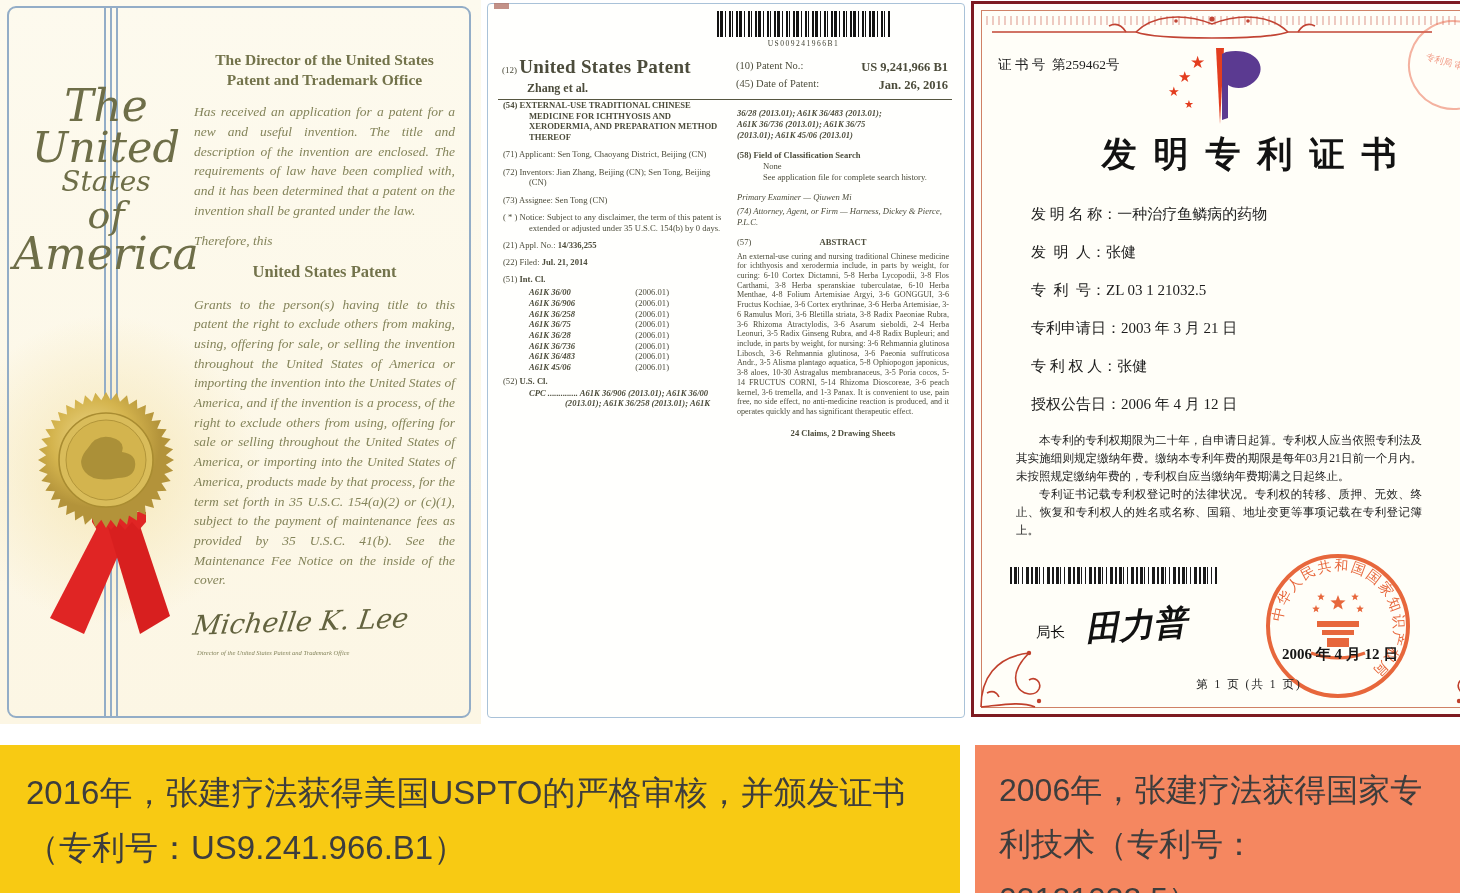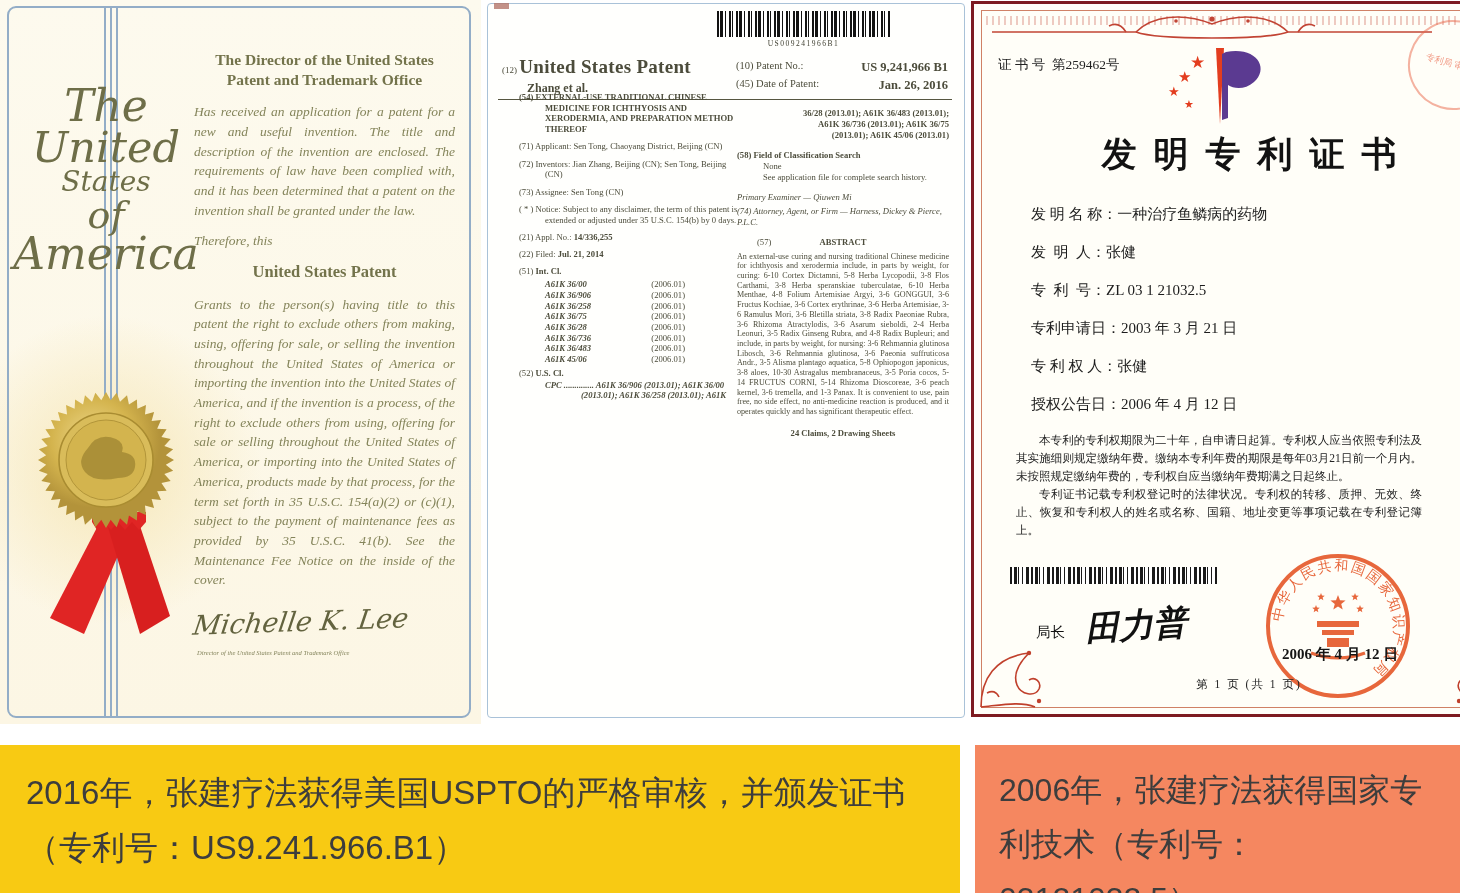--- a/index.html
+++ b/index.html
@@ -33,37 +33,37 @@
   .bar1{left:229px;top:7px;width:173px;height:26px;
     background:repeating-linear-gradient(90deg,#121212 0 2px,#fff 2px 3px,#121212 3px 6px,#fff 6px 8px,#121212 8px 9px,#fff 9px 12px,#121212 12px 14px,#fff 14px 15px,#121212 15px 16px,#fff 16px 19px);}
   .bar1txt{left:229px;top:35px;width:173px;text-align:center;font-size:7.5px;letter-spacing:1.5px;color:#3e3e30;}
   .pat12{left:14px;top:52px;font-size:9px;}
   .pat12 .big{font-size:19px;font-weight:bold;letter-spacing:.3px;}
   .zhang{left:39px;top:77px;font-weight:bold;font-size:12px;}
   .hdr-r{left:248px;top:54px;width:212px;font-size:10.5px;}
   .hdr-row{display:flex;justify-content:space-between;line-height:1.45;}
   .hdr-row b{font-size:12.5px;}
   .hr1{left:10px;top:95px;width:454px;border-top:1.3px solid #565640;height:0;}
-  .colL{left:15px;top:88px;width:227px;font-size:8.6px;line-height:1.25;margin-left:16px;}
+  .colL{left:15px;top:96px;width:227px;font-size:8.6px;line-height:1.25;}
   .colR{left:249px;top:104px;width:212px;font-size:8.6px;line-height:1.25;}
   .pitem{margin-bottom:6.5px;padding-left:26px;text-indent:-26px;}
   .ptitle{font-weight:bold;}
   .ilabel{font-weight:bold;}
   .iclasses{padding-left:26px;}
   .icl{display:flex;width:140px;justify-content:space-between;}
   .icl .c{font-weight:bold;font-style:italic;}
   .cpc1{padding-left:26px;}
   .cpc2{padding-left:62px;}
   .cpc1 i,.cpc2 i,.cont i{font-weight:bold;}
-  .cont{text-align:right;font-weight:bold;line-height:1.3;}
+  .cont{text-align:left;font-style:italic;font-weight:bold;line-height:1.3;}
   .fieldblk{margin-top:8px;}
   .noneline{padding-left:26px;}
   .exam{margin-top:9px;font-style:italic;}
   .abshead{position:relative;text-align:center;font-weight:bold;margin:9px 0 4px;}
-  .abshead .n{position:absolute;left:0;font-weight:normal;margin-left:20px;}
+  .abshead .n{position:absolute;left:0;font-weight:normal;}
   .abstract{text-align:justify;font-size:8.1px;line-height:1.2;}
   .claims{text-align:center;font-weight:bold;margin-top:11px;}
 
   
   .cncert{left:971px;top:1px;width:556px;height:716px;background:#fffef8;border:3.5px solid #7d1a20;box-sizing:border-box;}
   .cn-inner{left:7px;top:6px;right:7px;bottom:6px;border:1px solid #d08166;}
   .lace{left:12px;top:12px;right:12px;height:9px;
     background:repeating-linear-gradient(90deg,rgba(194,68,52,.28) 0 2px,rgba(194,68,52,0) 2px 6px);}
   .flourish{left:12px;top:6px;width:452px;height:32px;}
   .certno{left:24px;top:52px;font-size:13.5px;color:#222;white-space:pre;}

